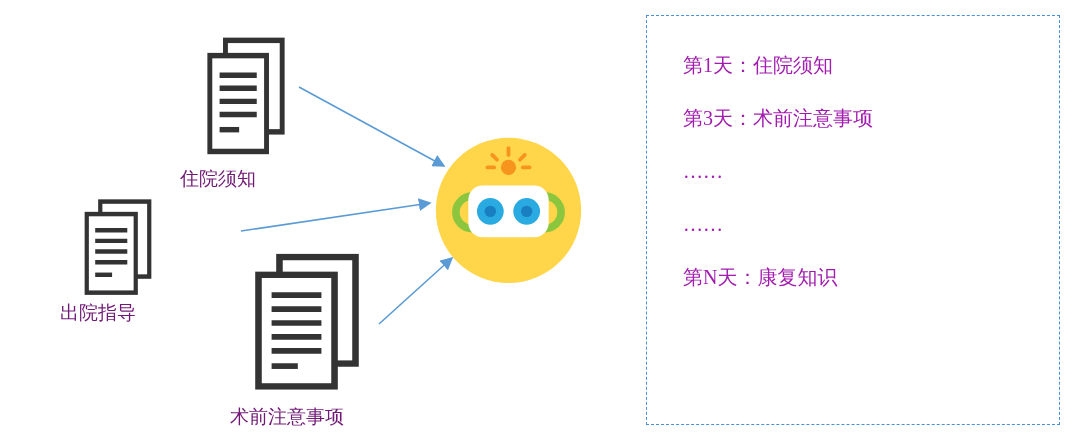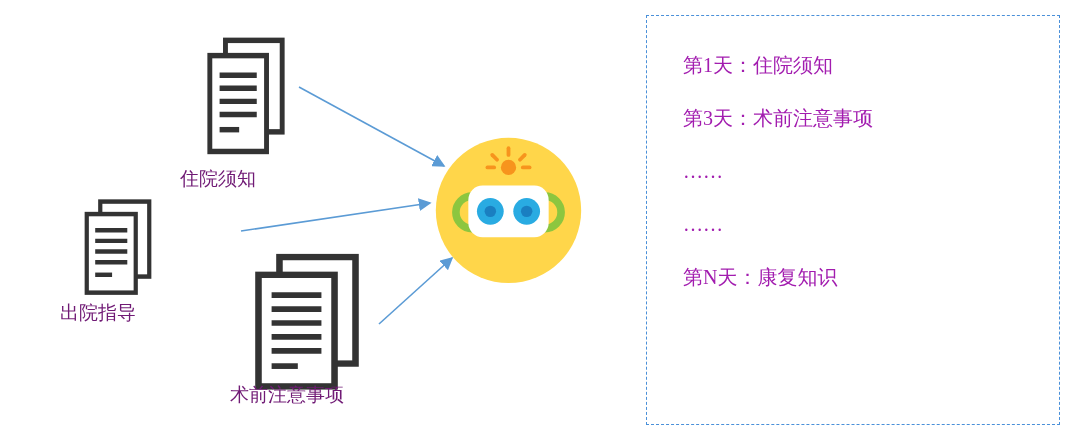--- a/index.html
+++ b/index.html
@@ -29,21 +29,21 @@
   }
   .doc-label {
     position: absolute;
     color: #701a75;
     font-size: 19px;
     text-align: center;
     white-space: nowrap;
   }
   .label-1 { left: 168px; top: 166px; width: 100px; }
   .label-2 { left: 48px;  top: 300px; width: 100px; }
-  .label-3 { left: 222px; top: 382px; width: 130px; }
+  .label-3 { left: 222px; top: 404px; width: 130px; }
 
   .doc1 { left: 202px; top: 36px;  width: 88px;  height: 122px; }
   .doc2 { left: 80px;  top: 198px; width: 76px;  height: 100px; }
   .doc3 { left: 248px; top: 252px; width: 118px; height: 142px; }
 
   .robot {
     position: absolute;
     left: 432px;
     top: 132px;
     width: 153px;

